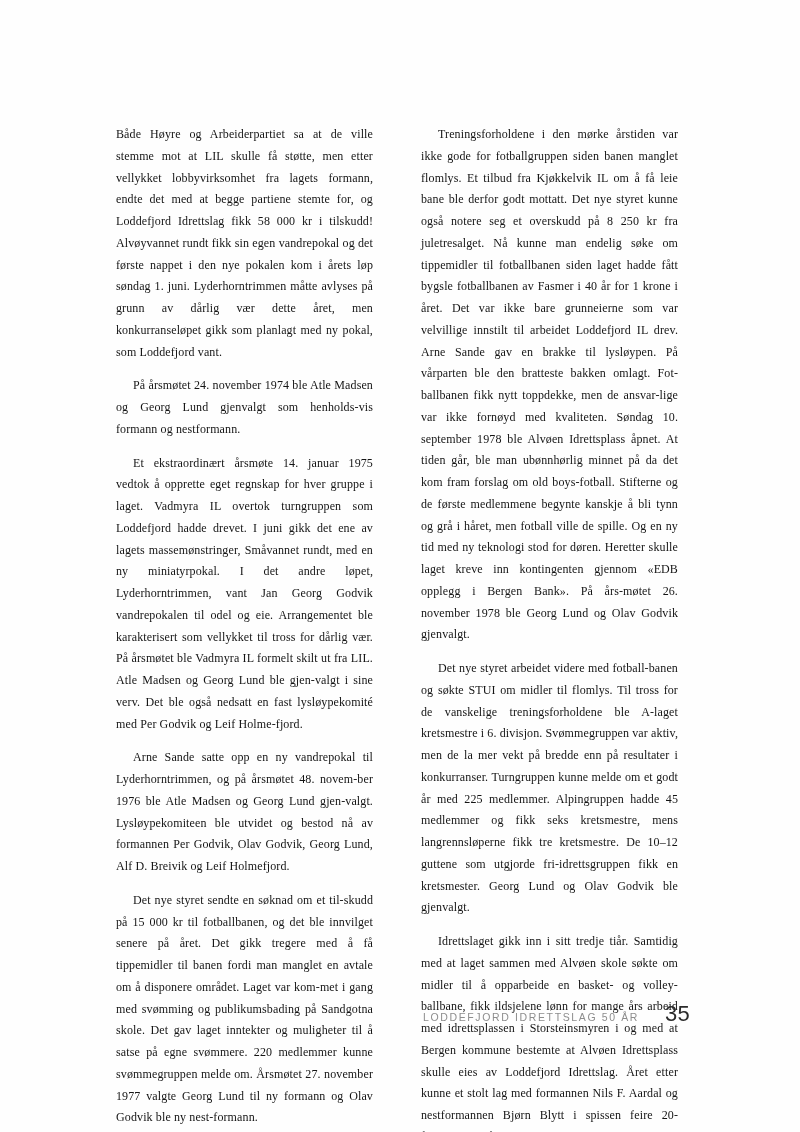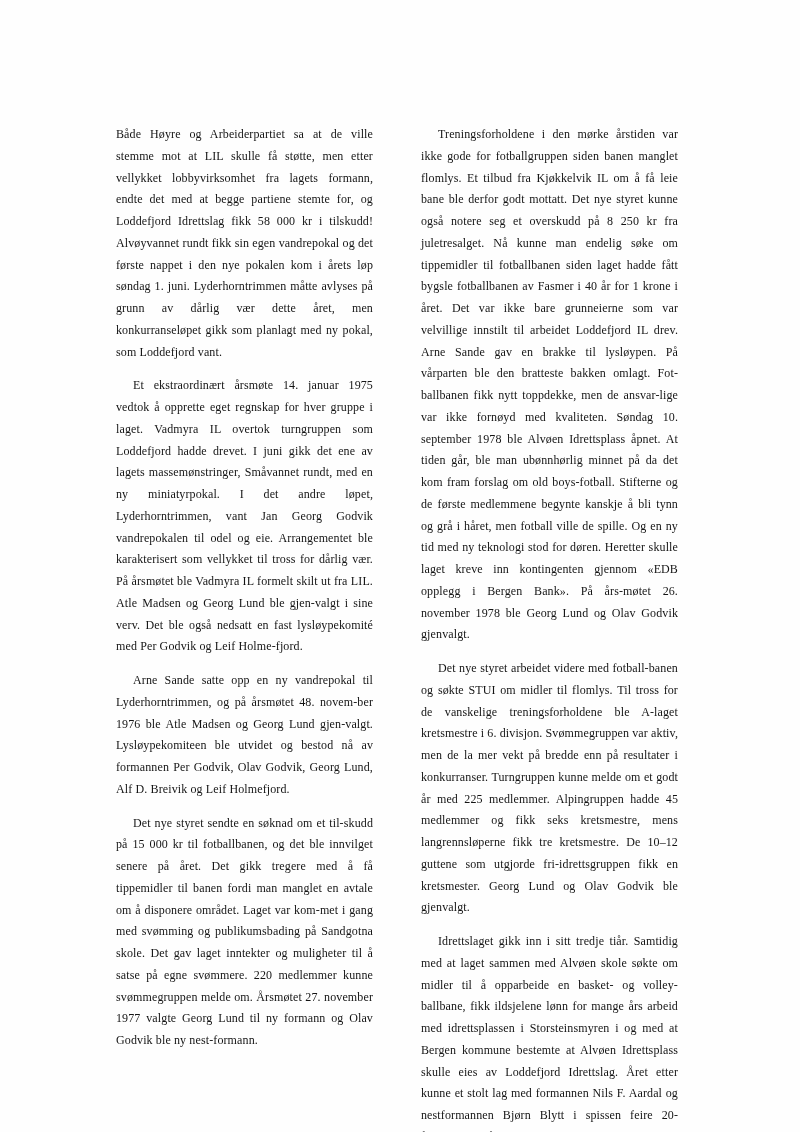--- a/index.html
+++ b/index.html
@@ -90,27 +90,32 @@
 </style>
 </head>
 <body>
 
 <div class="page">
 
   <div class="columns">
 
     <div class="column">
       <p>Både Høyre og Arbeiderpartiet sa at de ville stemme mot at LIL skulle få støtte, men etter vellykket lobbyvirksomhet fra lagets formann, endte det med at begge partiene stemte for, og Loddefjord Idrettslag fikk 58 000 kr i tilskudd! Alvøyvannet rundt fikk sin egen vandrepokal og det første nappet i den nye pokalen kom i årets løp søndag 1. juni. Lyderhorntrimmen måtte avlyses på grunn av dårlig vær dette året, men konkurranseløpet gikk som planlagt med ny pokal, som Loddefjord vant.</p>
+      <p class="indent">På årsmøtet 24. november 1974 ble Atle Madsen og Georg Lund gjenvalgt som henholds-vis formann og nestformann.</p>
       <p class="indent">Et ekstraordinært årsmøte 14. januar 1975 vedtok å opprette eget regnskap for hver gruppe i laget. Vadmyra IL overtok turngruppen som Loddefjord hadde drevet. I juni gikk det ene av lagets massemønstringer, Småvannet rundt, med en ny miniatyrpokal. I det andre løpet, Lyderhorntrimmen, vant Jan Georg Godvik vandrepokalen til odel og eie. Arrangementet ble karakterisert som vellykket til tross for dårlig vær. På årsmøtet ble Vadmyra IL formelt skilt ut fra LIL. Atle Madsen og Georg Lund ble gjen-valgt i sine verv. Det ble også nedsatt en fast lysløypekomité med Per Godvik og Leif Holme-fjord.</p>
       <p class="indent">Arne Sande satte opp en ny vandrepokal til Lyderhorntrimmen, og på årsmøtet 48. novem-ber 1976 ble Atle Madsen og Georg Lund gjen-valgt. Lysløypekomiteen ble utvidet og bestod nå av formannen Per Godvik, Olav Godvik, Georg Lund, Alf D. Breivik og Leif Holmefjord.</p>
       <p class="indent">Det nye styret sendte en søknad om et til-skudd på 15 000 kr til fotballbanen, og det ble innvilget senere på året. Det gikk tregere med å få tippemidler til banen fordi man manglet en avtale om å disponere området. Laget var kom-met i gang med svømming og publikumsbading på Sandgotna skole. Det gav laget inntekter og muligheter til å satse på egne svømmere. 220 medlemmer kunne svømmegruppen melde om. Årsmøtet 27. november 1977 valgte Georg Lund til ny formann og Olav Godvik ble ny nest-formann.</p>
     </div>
 
     <div class="column">
       <p class="indent">Treningsforholdene i den mørke årstiden var ikke gode for fotballgruppen siden banen manglet flomlys. Et tilbud fra Kjøkkelvik IL om å få leie bane ble derfor godt mottatt. Det nye styret kunne også notere seg et overskudd på 8 250 kr fra juletresalget. Nå kunne man endelig søke om tippemidler til fotballbanen siden laget hadde fått bygsle fotballbanen av Fasmer i 40 år for 1 krone i året. Det var ikke bare grunneierne som var velvillige innstilt til arbeidet Loddefjord IL drev. Arne Sande gav en brakke til lysløypen. På vårparten ble den bratteste bakken omlagt. Fot-ballbanen fikk nytt toppdekke, men de ansvar-lige var ikke fornøyd med kvaliteten. Søndag 10. september 1978 ble Alvøen Idrettsplass åpnet. At tiden går, ble man ubønnhørlig minnet på da det kom fram forslag om old boys-fotball. Stifterne og de første medlemmene begynte kanskje å bli tynn og grå i håret, men fotball ville de spille. Og en ny tid med ny teknologi stod for døren. Heretter skulle laget kreve inn kontingenten gjennom «EDB opplegg i Bergen Bank». På års-møtet 26. november 1978 ble Georg Lund og Olav Godvik gjenvalgt.</p>
       <p class="indent">Det nye styret arbeidet videre med fotball-banen og søkte STUI om midler til flomlys. Til tross for de vanskelige treningsforholdene ble A-laget kretsmestre i 6. divisjon. Svømmegruppen var aktiv, men de la mer vekt på bredde enn på resultater i konkurranser. Turngruppen kunne melde om et godt år med 225 medlemmer. Alpingruppen hadde 45 medlemmer og fikk seks kretsmestre, mens langrennsløperne fikk tre kretsmestre. De 10–12 guttene som utgjorde fri-idrettsgruppen fikk en kretsmester. Georg Lund og Olav Godvik ble gjenvalgt.</p>
       <p class="indent">Idrettslaget gikk inn i sitt tredje tiår. Samtidig med at laget sammen med Alvøen skole søkte om midler til å opparbeide en basket- og volley-ballbane, fikk ildsjelene lønn for mange års arbeid med idrettsplassen i Storsteinsmyren i og med at Bergen kommune bestemte at Alvøen Idrettsplass skulle eies av Loddefjord Idrettslag. Året etter kunne et stolt lag med formannen Nils F. Aardal og nestformannen Bjørn Blytt i spissen feire 20-årsjubileum på Hotel Norge. Lagets nye</p>
     </div>
 
   </div>
 
+  <div class="footer">
+    <span class="footer-title">LODDEFJORD IDRETTSLAG 50 ÅR</span>
+    <span class="footer-pageno">35</span>
+  </div>
 
 </div>
 
 </body></html>

